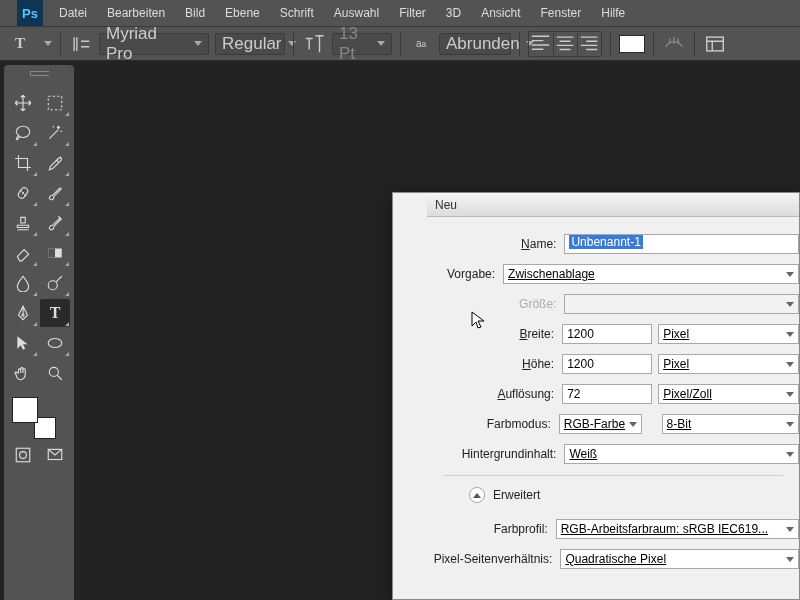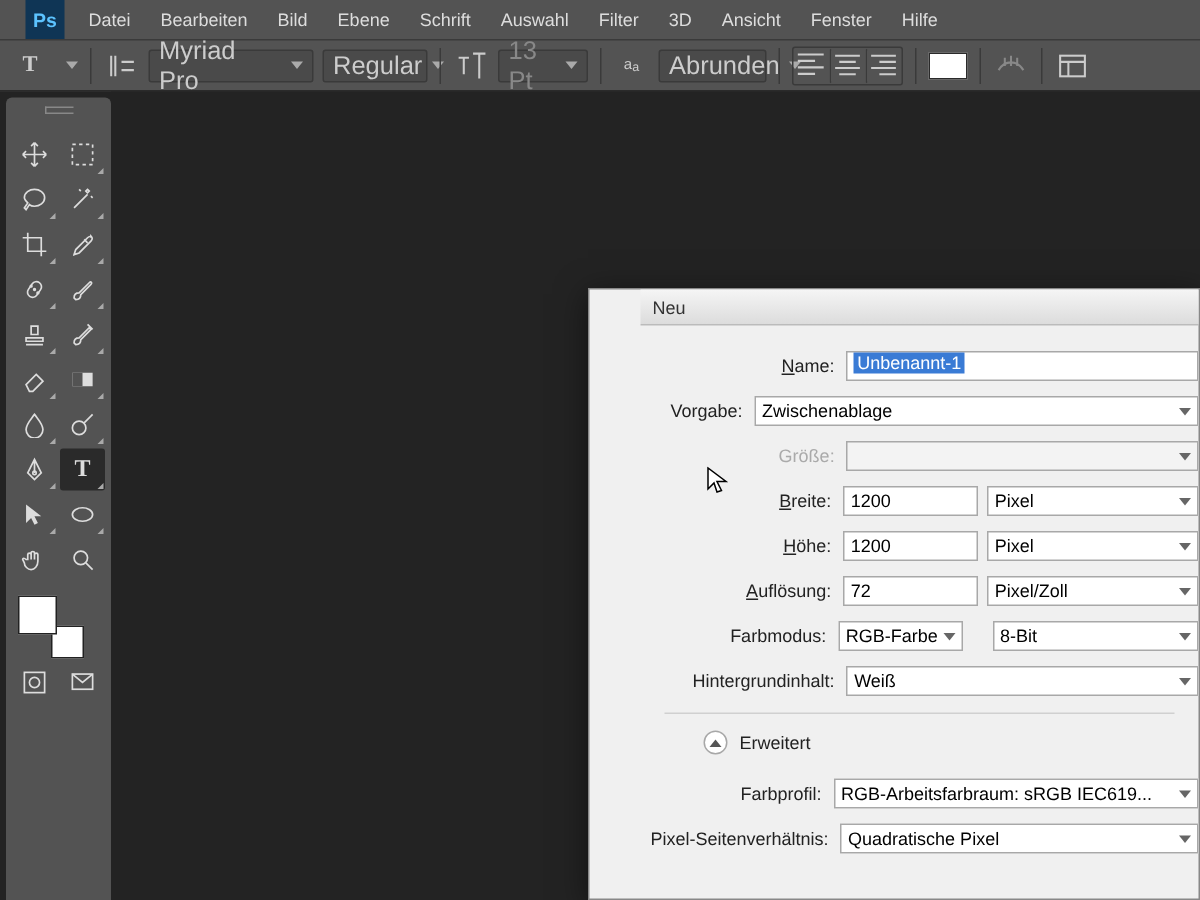--- a/index.html
+++ b/index.html
@@ -38,21 +38,21 @@
 
   .canvas { flex:1; background:#232323; position: relative; }
 
   .dialog { position:absolute; left:392px; top:192px; width:408px; height:408px; background:#f0f0f0; border:1px solid #888; box-shadow: 0 4px 20px rgba(0,0,0,.5); font-size: 12px; padding-left: 34px; }
   .dlg-title { height:24px; background: linear-gradient(#f5f5f5,#dcdcdc); border-bottom:1px solid #bbb; display:flex; align-items:center; padding:0 8px; color:#333; }
   .dlg-body { padding: 14px 0 0 0; }
   .dlg-row { display:flex; align-items:center; height:26px; margin-bottom:4px; }
   .dlg-label { width: 144px; text-align: right; padding-right: 8px; color: #222; }
   .dlg-label.dis { color: #aaa; }
   .dlg-input { border:1px solid #a8a8a8; background:#fff; height:20px; padding:0 4px; font-size:12px; }
-  .dlg-select { border:1px solid #a8a8a8; background:#fff; height:20px; padding:0 4px; font-size:12px; display:flex; justify-content:space-between; align-items:center; }
+  .dlg-select { border:1px solid #a8a8a8; background:#fff; height:20px; padding:0 4px; font-size:12px; display:flex; justify-content:space-between; align-items:center;text-decoration:underline; }
   .dlg-select.dis { background:#f3f3f3; color:#aaa; }
   .dlg-select .tri { width:0; height:0; border-left:4px solid transparent; border-right:4px solid transparent; border-top:5px solid #666; }
   .name-val { background:#3a7bd5; color:#fff; padding:0 2px; }
   .section-sep { margin: 8px 16px 8px 16px; border-top:1px solid #d0d0d0; }
   .adv-row { display:flex; align-items:center; padding-left: 42px; height:22px; color:#222; }
   .adv-btn { width:16px; height:16px; border:1px solid #a8a8a8; border-radius:8px; display:flex; align-items:center; justify-content:center; margin-right:8px; background:#fff; }
   .adv-btn .up { width:0; height:0; border-left:4px solid transparent; border-right:4px solid transparent; border-top:5px solid #555; transform: rotate(180deg); }
 
   .cursor { position:absolute; left:78px; top:118px; pointer-events:none; }
   .cursor svg { width:16px; height:20px; }

